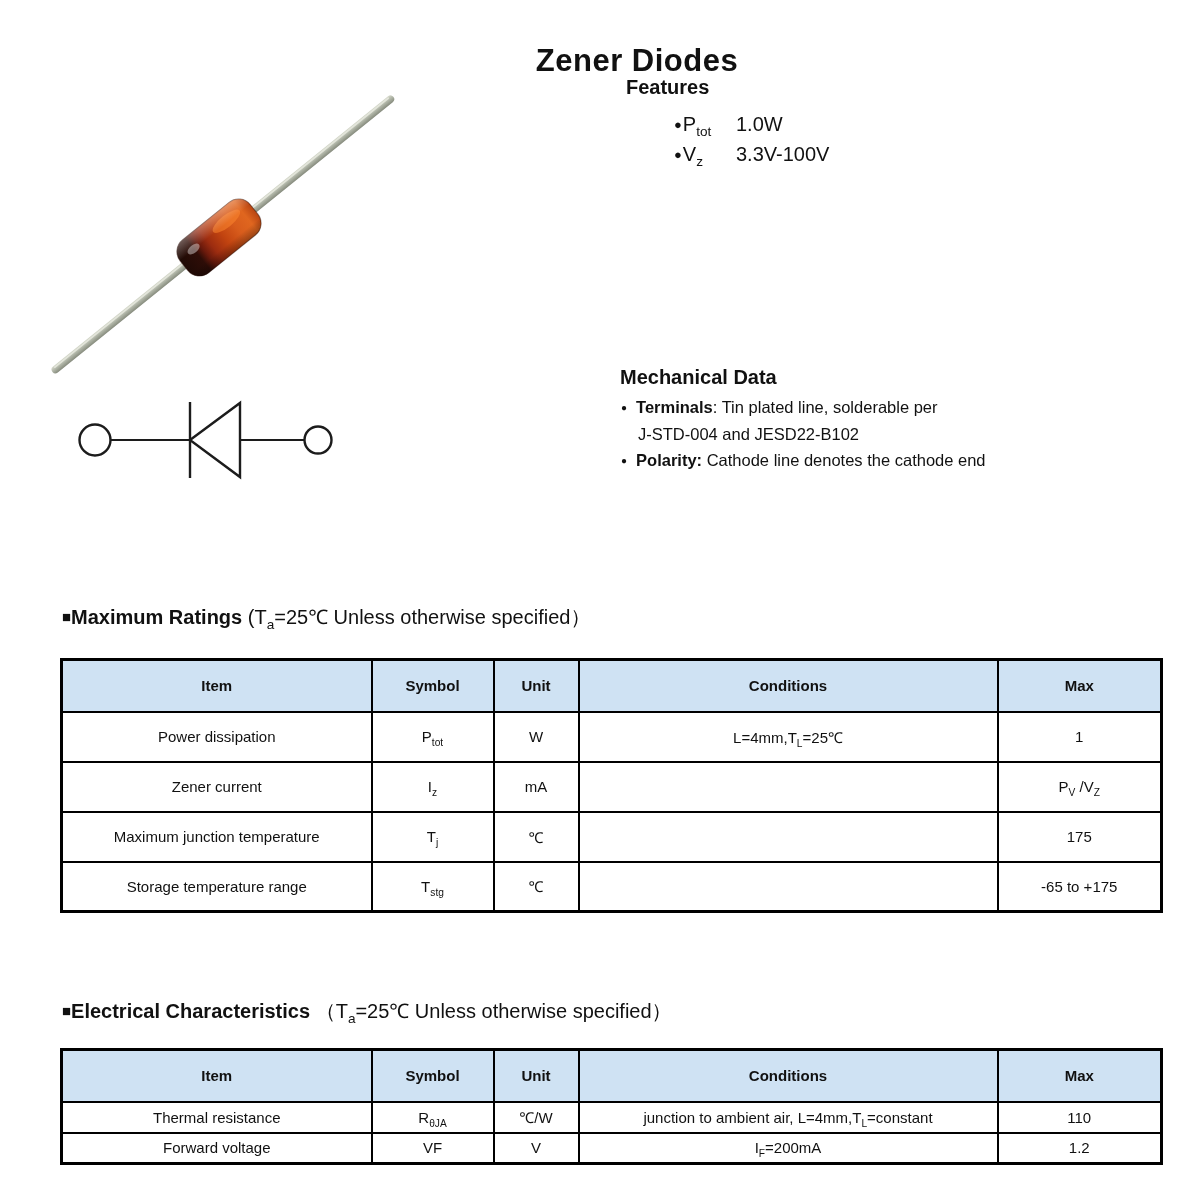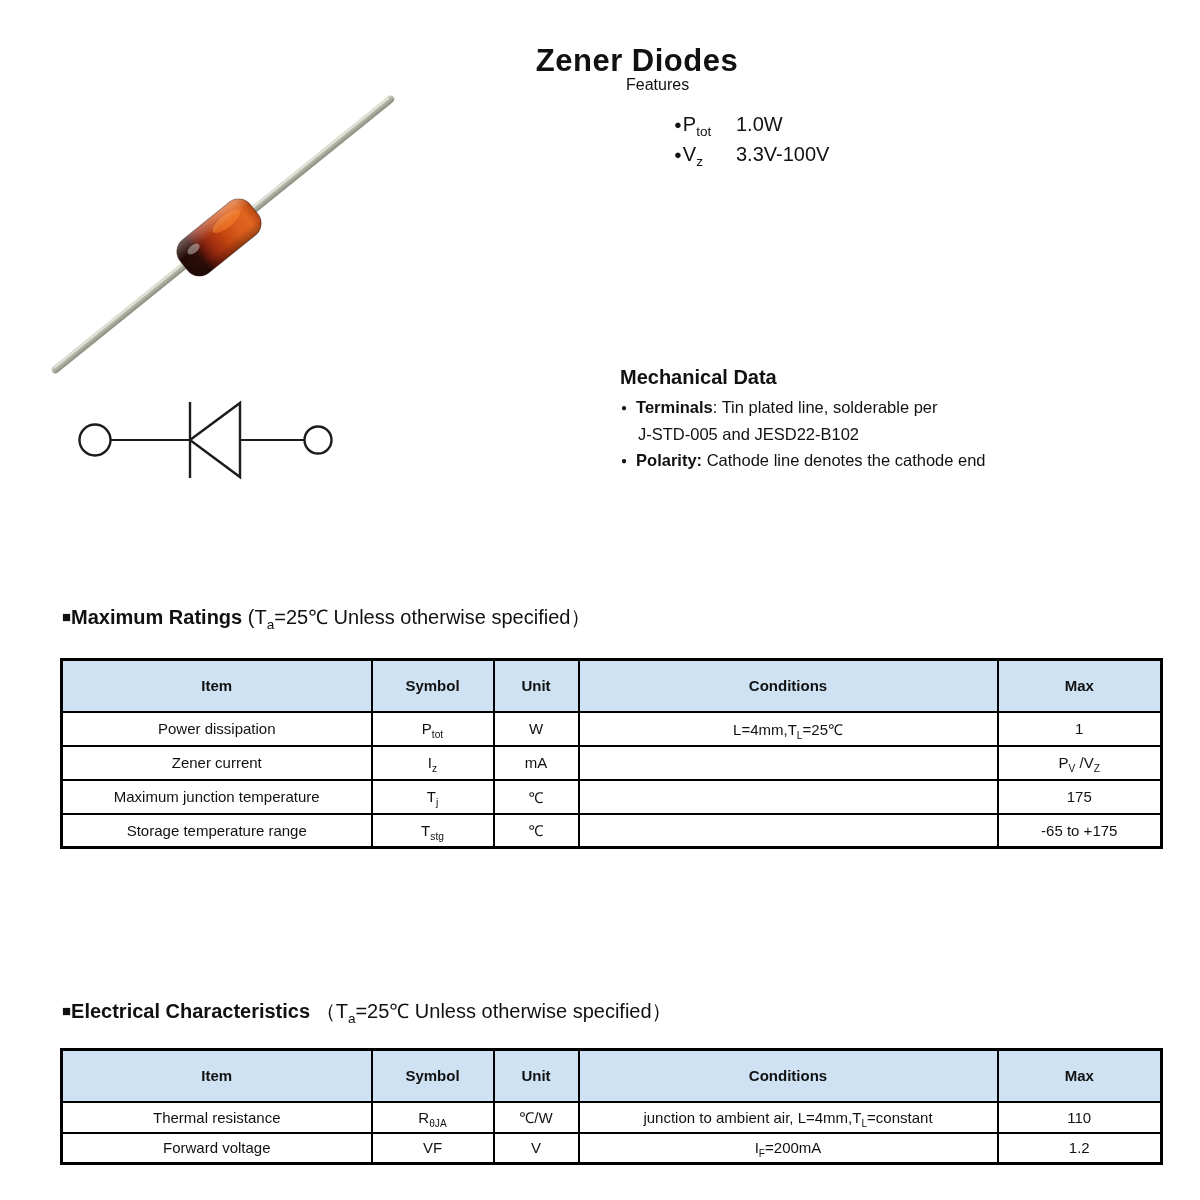--- a/index.html
+++ b/index.html
@@ -13,21 +13,21 @@
   .page{position:relative;width:1200px;height:1200px;background:#ffffff;overflow:hidden;}
 
   .title{position:absolute;top:20px;left:74px;width:1126px;text-align:center;
          font-size:31px;font-weight:bold;letter-spacing:.5px;margin-top:23px;}
 
   
   .photo{position:absolute;left:35px;top:78px;}
   .symbol{position:absolute;left:76px;top:392px;}
 
   
-  .features-heading{position:absolute;left:626px;top:76px;font-size:16px;font-weight:normal;}
+  .features-heading{position:absolute;left:626px;top:76px;font-size:20px;font-weight:bold;}
   .features-list{position:absolute;left:674px;top:113px;font-size:20px;}
   .feature-row{height:30px;display:flex;align-items:baseline;}
   .feature-label{display:inline-block;width:62px;white-space:nowrap;}
   .fdot{font-size:13px;vertical-align:2px;margin-right:1px;}
   sub{font-size:.68em;line-height:0;}
 
   
   .mech-heading{position:absolute;left:620px;top:366px;font-size:20px;font-weight:bold;}
   .mech-list{position:absolute;left:621px;top:394px;width:500px;font-size:16.5px;line-height:26px;}
   .mdot{font-size:10px;vertical-align:2px;margin-right:9px;}
@@ -42,21 +42,21 @@
   .ec-heading{left:62px;top:997px;}
 
   
   table.spec{position:absolute;left:60px;border-collapse:collapse;table-layout:fixed;
              width:1100px;border:3px solid var(--border);font-size:15px;}
   .t-max{top:658px;}
   .t-elec{top:1048px;}
   table.spec th,table.spec td{border:2px solid var(--border);text-align:center;
              vertical-align:middle;padding:0 4px;}
   table.spec th{background:var(--thead-bg);font-weight:bold;height:52px;}
-  .t-max td{height:34px;}
+  .t-max td{height:50px;}
   .t-elec td{height:31px;}
   td.c-item{text-align:left;padding-left:9px;}
 </style>
 </head>
 <body>
 
 <div class="page">
 
   <div class="title">Zener Diodes</div>
 
@@ -113,21 +113,21 @@
     </div>
     <div class="feature-row">
       <span class="feature-label"><span class="fdot">●</span><span><span>V</span><sub>z</sub></span></span>
       <span>3.3V-100V</span>
     </div>
   </div>
 
   <div class="mech-heading">Mechanical Data</div>
   <div class="mech-list">
     <div><span class="mdot">●</span><span class="blb">Terminals</span><span>: Tin plated line, solderable  per</span></div>
-    <div class="mech-cont">J-STD-005 and JESD22-B102</div>
+    <div class="mech-cont">J-STD-004 and JESD22-B102</div>
     <div><span class="mdot">●</span><span class="blb">Polarity:</span><span> Cathode line denotes the cathode end</span></div>
   </div>
 
   <div class="sec-heading mr-heading">
     <span class="sq">■</span><span class="hb">Maximum Ratings</span><span><span> (T</span><sub>a</sub><span>=25℃ Unless otherwise specified）</span></span>
   </div>
 
   <table class="spec t-max">
     <colgroup>
         <col style="width:310px">

